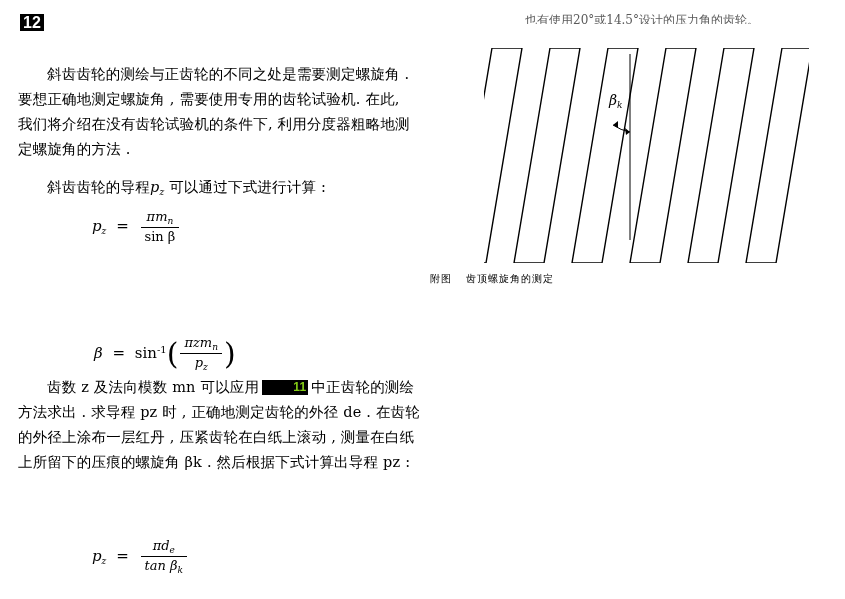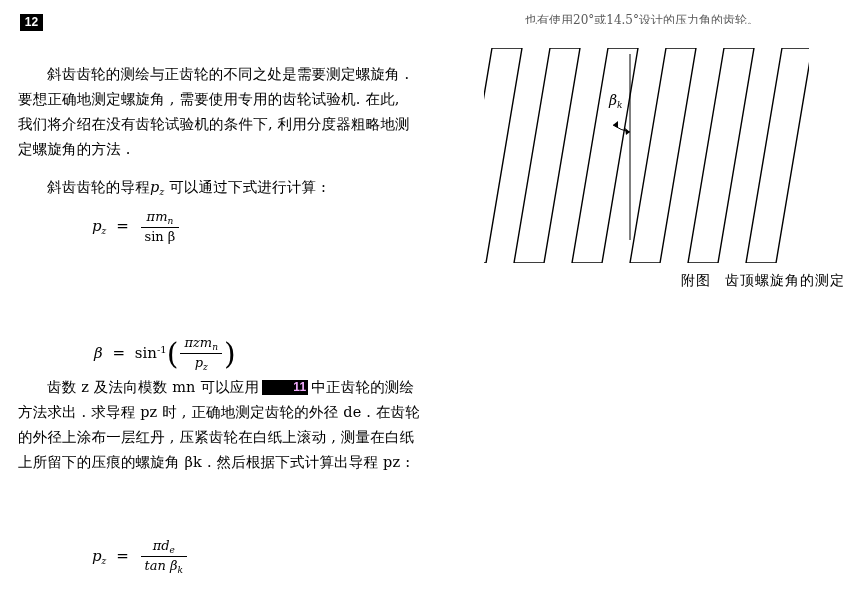--- a/index.html
+++ b/index.html
@@ -31,21 +31,21 @@
     top: 14px;
     display: flex;
     align-items: center;
     gap: 10px;
   }
   .sec-num {
     display: inline-block;
     background: #000000;
     color: #ffffff;
     font-family: "Liberation Sans", sans-serif;
-    font-size: 12px;
+    font-size: 16px;
     font-weight: bold;
     line-height: 17px;
     height: 17px;
     min-width: 17px;
     padding: 0 3px;
     text-align: center;
   }
   .sec-title {
     font-family: "DejaVu Serif", serif;
     font-size: 17px;
@@ -107,21 +107,21 @@
 
   .bigparen {
     font-size: 30px;
     vertical-align: -6px;
     font-family: "DejaVu Serif", serif;
   }
 
   .inline-num {
     display: inline-block;
     background: #000000;
-    color: #f0abfc;
+    color: #84cc16;
     font-family: "Liberation Sans", sans-serif;
     font-size: 12px;
     font-weight: bold;
     line-height: 15px;
     height: 15px;
     min-width: 19px;
     padding: 0 2px;
     text-align: center;
     vertical-align: 1px;
     margin: 4px 3px;
@@ -151,22 +151,22 @@
     left: 54px;
     top: 32px;
     width: 325px;
     height: 215px;
   }
   .fig-caption {
     position: absolute;
     left: 0;
     top: 256px;
     width: 415px;
-    text-align: right;
-    font-size: 14px;
+    text-align: left;
+    font-size: 10px;
     letter-spacing: 1px;
   }
   .fig-caption .gap { display: inline-block; width: 14px; }
 </style>
 </head>
 <body>
 
 <div class="left-col">
 
   <div class="section-head">

